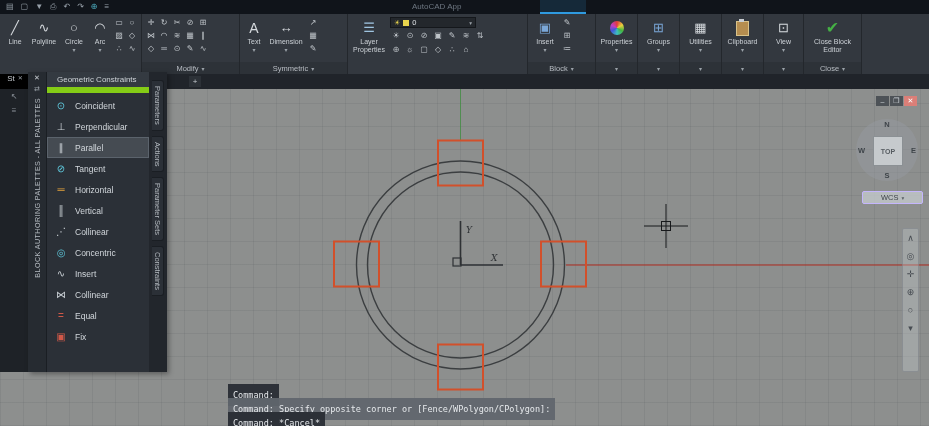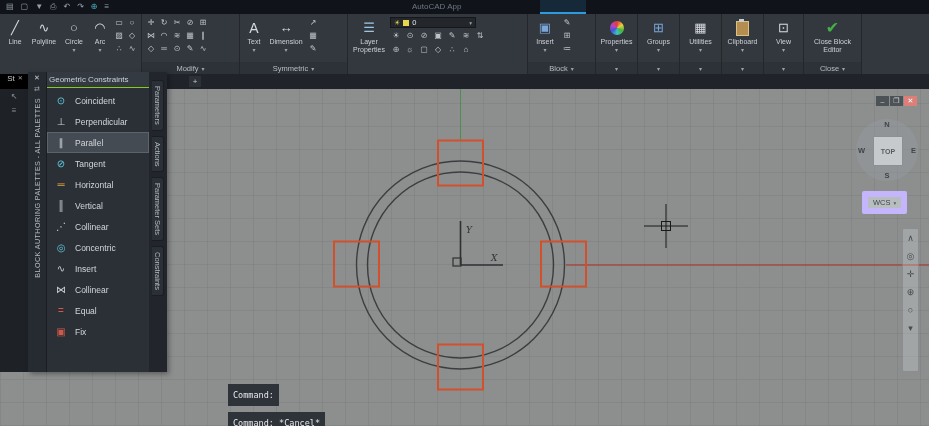--- a/index.html
+++ b/index.html
@@ -77,22 +77,22 @@
   .viewcube{position:absolute;left:856px;top:119px;width:62px;height:62px;z-index:2;}
   .vc-ring{position:absolute;inset:0;border-radius:50%;background:rgba(150,156,161,.45);}
   .vc-face{position:absolute;left:17px;top:17px;width:28px;height:28px;background:#c6cacd;
            border:1px solid #8b9094;color:#565c61;font-size:7px;font-weight:bold;
            display:flex;align-items:center;justify-content:center;}
   .vc-l{position:absolute;font-size:7.5px;font-weight:bold;color:#3e4449;}
   .vc-n{top:1px;left:50%;transform:translateX(-50%);}
   .vc-s{bottom:1px;left:50%;transform:translateX(-50%);}
   .vc-w{left:2px;top:50%;transform:translateY(-50%);}
   .vc-e{right:2px;top:50%;transform:translateY(-50%);}
-  .wcs{position:absolute;left:862px;top:191px;height:11px;padding:0 5px;z-index:2;
-       background:rgba(195,200,204,.8);border:6px solid #c4b5fd;border-radius:2px;
+  .wcs{position:absolute;left:862px;top:191px;height:11px;padding:0 18px;z-index:2;
+       background:rgba(195,200,204,.8);border:1px solid #c4b5fd;border-radius:2px;
        font-size:7.5px;color:#3f444a;display:flex;align-items:center;gap:3px;}
   .wcs::after{content:"▾";font-size:5.5px;color:#5a6065;}
 
   
   .navbar{position:absolute;left:902px;top:228px;width:17px;height:144px;z-index:2;
           background:rgba(205,210,214,.32);border:1px solid rgba(110,116,122,.45);border-radius:2px;
           display:flex;flex-direction:column;align-items:center;gap:9px;padding-top:5px;
           box-sizing:border-box;color:#474c52;font-size:9px;}
   .nv{line-height:1;}
 
@@ -103,21 +103,21 @@
   .palette{position:absolute;left:28px;top:72px;width:139px;height:300px;display:flex;z-index:4;
            box-shadow:2px 2px 5px rgba(0,0,0,.35);}
   .pal-titlebar{width:19px;background:#262b31;border-right:1px solid #1a1e23;display:flex;
                 flex-direction:column;align-items:center;padding-top:2px;gap:3px;box-sizing:border-box;}
   .pal-close{color:#c9ced3;font-size:7px;}
   .pal-pin{color:#9aa1a8;font-size:7px;}
   .pal-title{writing-mode:vertical-rl;transform:rotate(180deg);color:#b4bac0;font-size:7.2px;
              letter-spacing:.4px;white-space:nowrap;margin-top:2px;}
   .pal-content{flex:1;background:#2b3037;display:flex;flex-direction:column;}
   .pal-header{height:15px;background:#343a41;color:#ced3d8;font-size:8px;display:flex;
-              align-items:center;padding-left:2px;border-bottom:1px solid #84cc16;}
+              align-items:center;padding-left:10px;border-bottom:6px solid #84cc16;}
   .pal-items{flex:1;padding-top:2px;}
   .pal-item{height:21px;display:flex;align-items:center;gap:7px;padding-left:7px;
             color:#d2d7dc;font-size:8.5px;}
   .pal-item.active{background:#454b52;outline:1px solid #5b636c;outline-offset:-1px;}
   .cicon{width:14px;text-align:center;font-size:10px;line-height:1;}
   .c-teal{color:#5fc8dc;} .c-white{color:#ccd2d7;} .c-orange{color:#e2a23c;} .c-red{color:#d05848;}
   .pal-tabs{width:18px;background:#22262c;display:flex;flex-direction:column;align-items:center;
             gap:5px;padding-top:8px;box-sizing:border-box;}
   .pal-tab{writing-mode:vertical-rl;font-size:7.5px;color:#b2b8be;background:#2b3037;
            border:1px solid #1a1e23;border-left:none;padding:5px 1px;border-radius:0 3px 3px 0;
@@ -473,15 +473,16 @@
     </div>
     <div class="pal-tabs">
       <span class="pal-tab">Parameters</span>
       <span class="pal-tab">Actions</span>
       <span class="pal-tab">Parameter Sets</span>
       <span class="pal-tab">Constraints</span>
     </div>
   </div>
 
   <div class="cmd cmd1">Command:</div>
+  <div class="cmd cmd2">Command: Specify opposite corner or [Fence/WPolygon/CPolygon]:</div>
   <div class="cmd cmd3">Command: *Cancel*</div>
 
 </div>
 
 </body></html>

